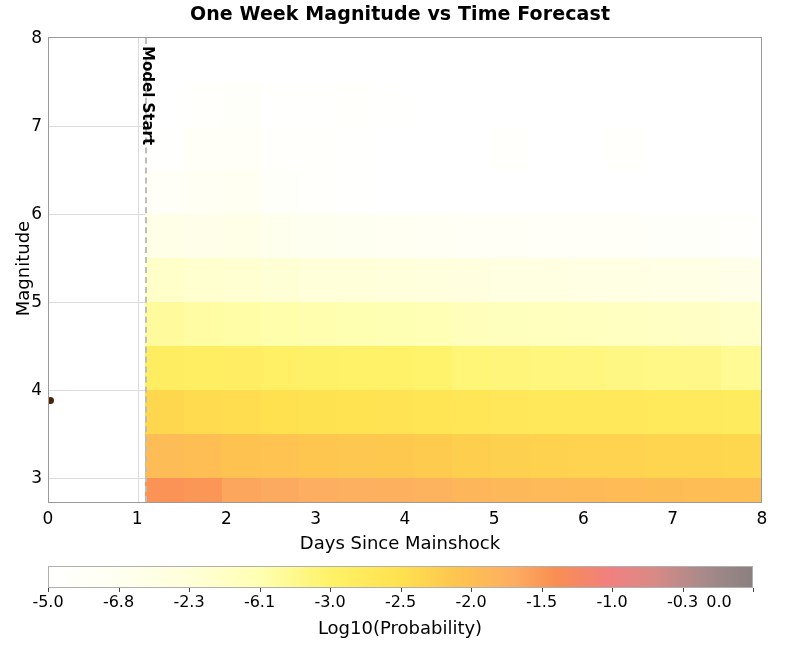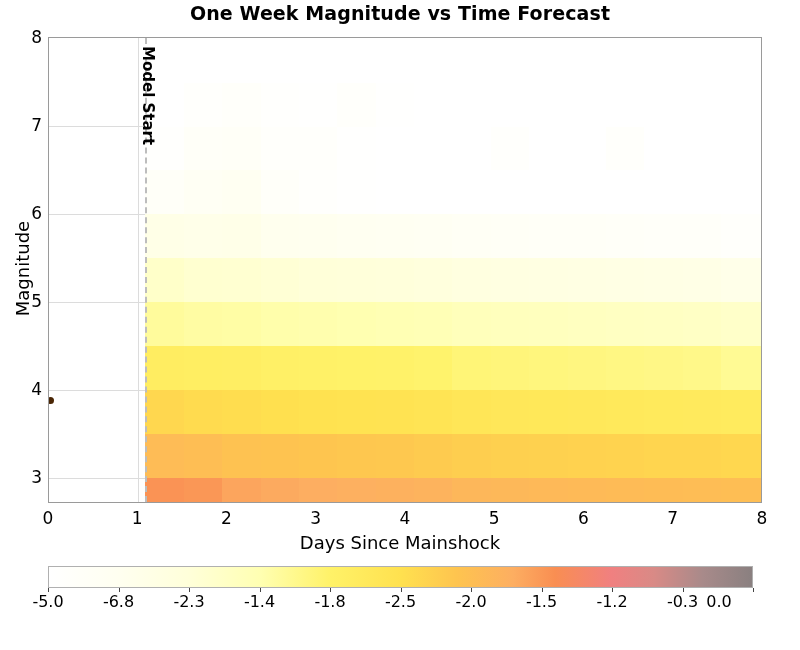--- a/index.html
+++ b/index.html
@@ -318,30 +318,31 @@
 
   <div class="cbar"></div>
   <div id="cbar-ticks-layer">
       <div class="cbar-tickmark" style="left: 48px;"></div>
       <div class="cbar-tick" style="left: 48px;">-5.0</div>
       <div class="cbar-tickmark" style="left: 118.5px;"></div>
       <div class="cbar-tick" style="left: 118.5px;">-6.8</div>
       <div class="cbar-tickmark" style="left: 189px;"></div>
       <div class="cbar-tick" style="left: 189px;">-2.3</div>
       <div class="cbar-tickmark" style="left: 259.5px;"></div>
-      <div class="cbar-tick" style="left: 259.5px;">-1.4</div>
+      <div class="cbar-tick" style="left: 259.5px;">-6.1</div>
       <div class="cbar-tickmark" style="left: 330px;"></div>
-      <div class="cbar-tick" style="left: 330px;">-1.8</div>
+      <div class="cbar-tick" style="left: 330px;">-3.0</div>
       <div class="cbar-tickmark" style="left: 400.5px;"></div>
       <div class="cbar-tick" style="left: 400.5px;">-2.5</div>
       <div class="cbar-tickmark" style="left: 471px;"></div>
       <div class="cbar-tick" style="left: 471px;">-2.0</div>
       <div class="cbar-tickmark" style="left: 541.5px;"></div>
       <div class="cbar-tick" style="left: 541.5px;">-1.5</div>
       <div class="cbar-tickmark" style="left: 612px;"></div>
-      <div class="cbar-tick" style="left: 612px;">-1.2</div>
+      <div class="cbar-tick" style="left: 612px;">-1.0</div>
       <div class="cbar-tickmark" style="left: 682.5px;"></div>
       <div class="cbar-tick" style="left: 682.5px;">-0.3</div>
       <div class="cbar-tickmark" style="left: 753px;"></div>
       <div class="cbar-tick" style="left: 719px;">0.0</div>
     </div>
+  <div class="cbar-label">Log10(Probability)</div>
 
 </div>
 
 </body></html>

